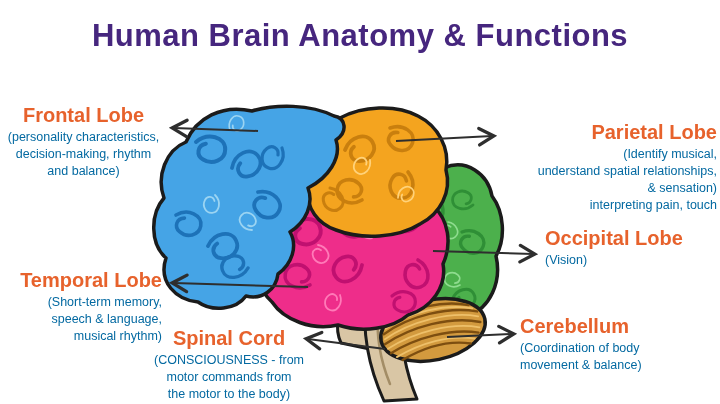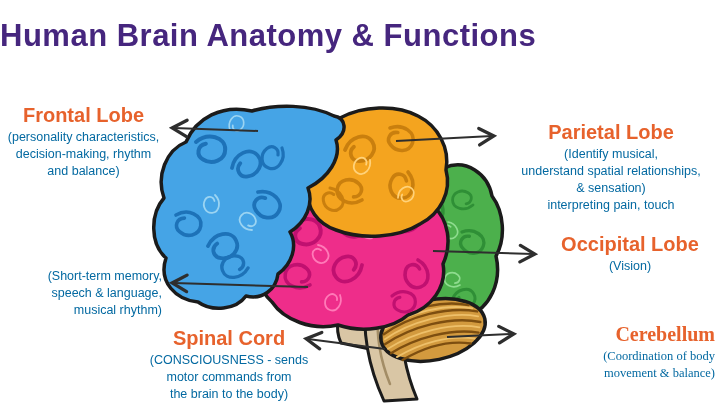--- a/index.html
+++ b/index.html
@@ -10,21 +10,21 @@
     background: #ffffff;
     overflow: hidden;
     font-family: "Liberation Sans", sans-serif;
   }
   .title {
     position: absolute;
     top: 18px;
     left: 0;
     width: 720px;
     margin: 0;
-    text-align: left;
+    text-align: center;
     font-size: 31px;
     font-weight: bold;
     letter-spacing: 0.5px;
     color: #46267e;
   }
   .brain-svg {
     position: absolute;
     top: 0;
     left: 0;
     width: 720px;
@@ -38,25 +38,25 @@
     line-height: 24px;
     margin-bottom: 2px;
   }
   .desc-line {
     font-size: 12.5px;
     color: #0369a1;
     line-height: 17px;
     font-weight: 500;
   }
   .lb-frontal   { left: 2px;   top: 103px; width: 163px; text-align: center; }
-  .lb-parietal  { left: 505px; top: 120px; width: 212px; text-align: center; }
-  .lb-occipital { left: 545px; top: 232px; width: 170px; text-align: center; }
+  .lb-parietal  { left: 505px; top: 120px; width: 212px; text-align: right; }
+  .lb-occipital { left: 545px; top: 226px; width: 170px; text-align: left; }
   .lb-temporal  { left: 0px;   top: 268px; width: 162px; text-align: right; }
   .lb-spinal    { left: 140px; top: 326px; width: 178px; text-align: center; }
-  .lb-cerebellum{ left: 520px; top: 322px; width: 195px; text-align: right; font-family: Liberation Serif, serif; }
+  .lb-cerebellum{ left: 520px; top: 314px; width: 195px; text-align: left; }
 </style>
 </head>
 <body>
 
 <div class="stage">
 
   <h1 class="title">Human Brain Anatomy &amp; Functions</h1>
 
   <svg class="brain-svg" viewBox="0 0 720 404" xmlns="http://www.w3.org/2000/svg">
     <defs>
@@ -179,30 +179,31 @@
     <div class="desc-line">&amp; sensation)</div>
     <div class="desc-line">interpreting pain, touch</div>
   </div>
 
   <div class="label-block lb-occipital">
     <div class="label-heading">Occipital Lobe</div>
     <div class="desc-line">(Vision)</div>
   </div>
 
   <div class="label-block lb-temporal">
+    <div class="label-heading">Temporal Lobe</div>
     <div class="desc-line">(Short-term memory,</div>
     <div class="desc-line">speech &amp; language,</div>
     <div class="desc-line">musical rhythm)</div>
   </div>
 
   <div class="label-block lb-spinal">
     <div class="label-heading">Spinal Cord</div>
-    <div class="desc-line">(CONSCIOUSNESS - sends</div>
+    <div class="desc-line">(CONSCIOUSNESS - from</div>
     <div class="desc-line">motor commands from</div>
-    <div class="desc-line">the brain to the body)</div>
+    <div class="desc-line">the motor to the body)</div>
   </div>
 
   <div class="label-block lb-cerebellum">
     <div class="label-heading">Cerebellum</div>
     <div class="desc-line">(Coordination of body</div>
     <div class="desc-line">movement &amp; balance)</div>
   </div>
 
 </div>
 

